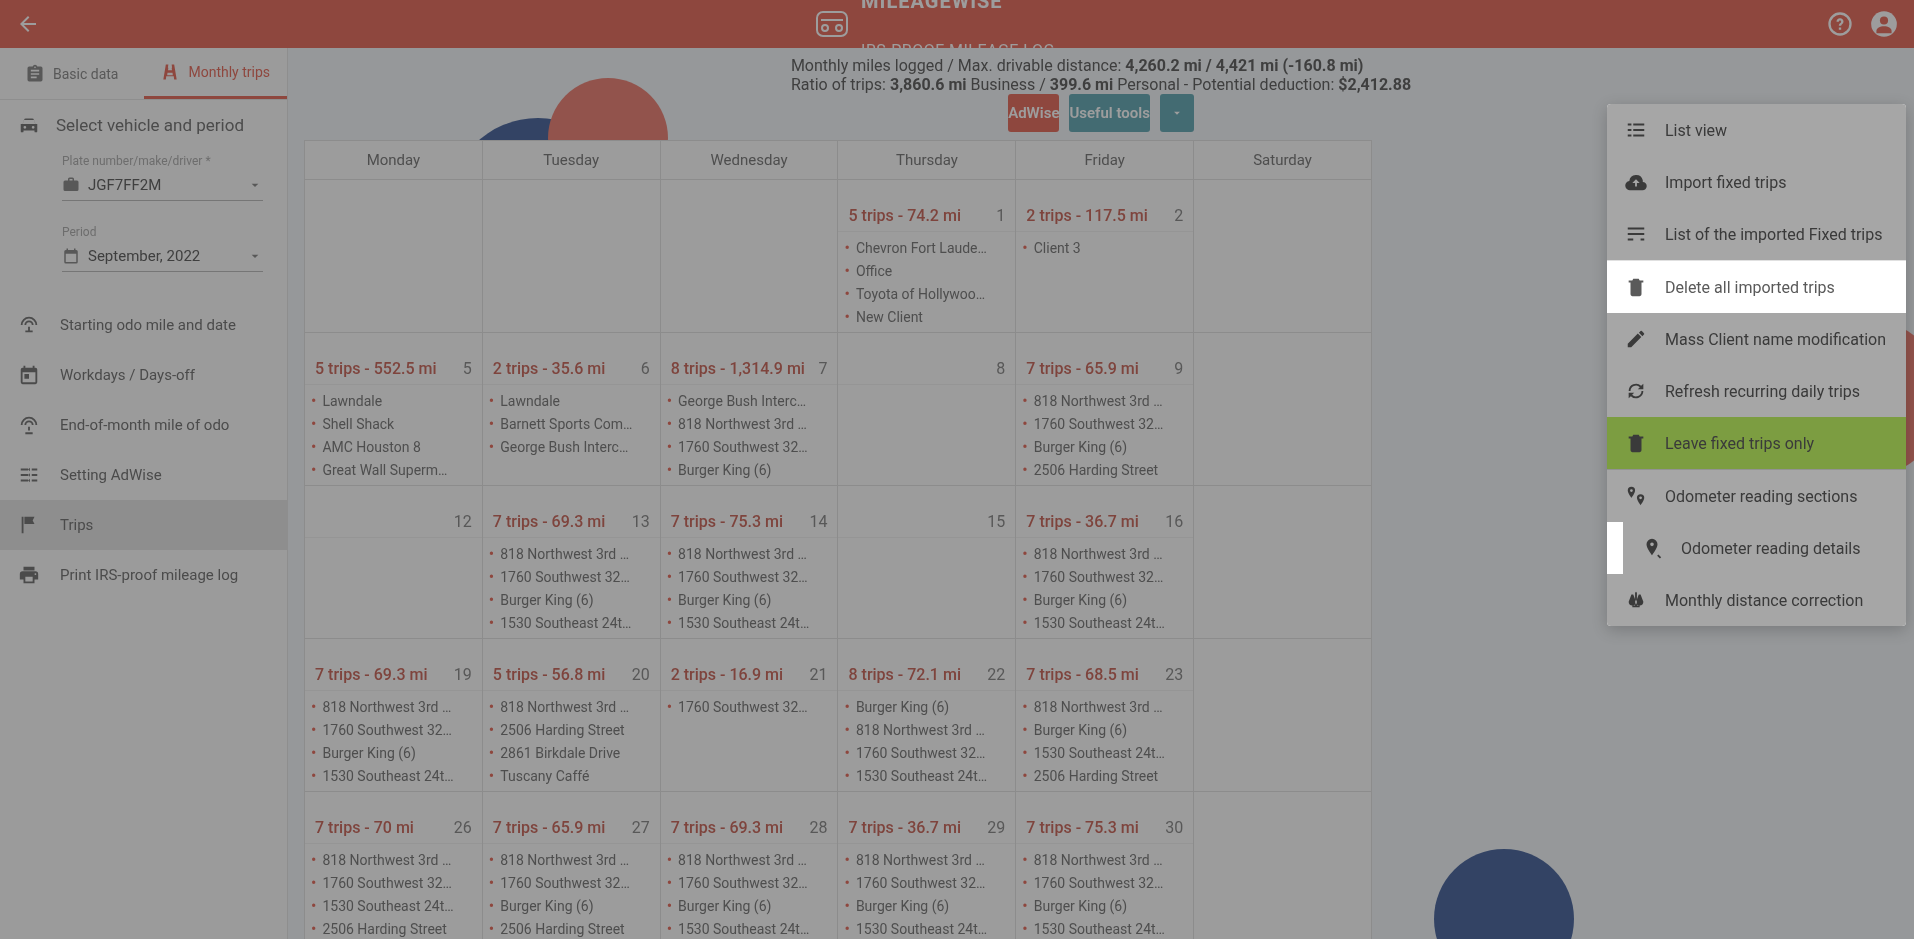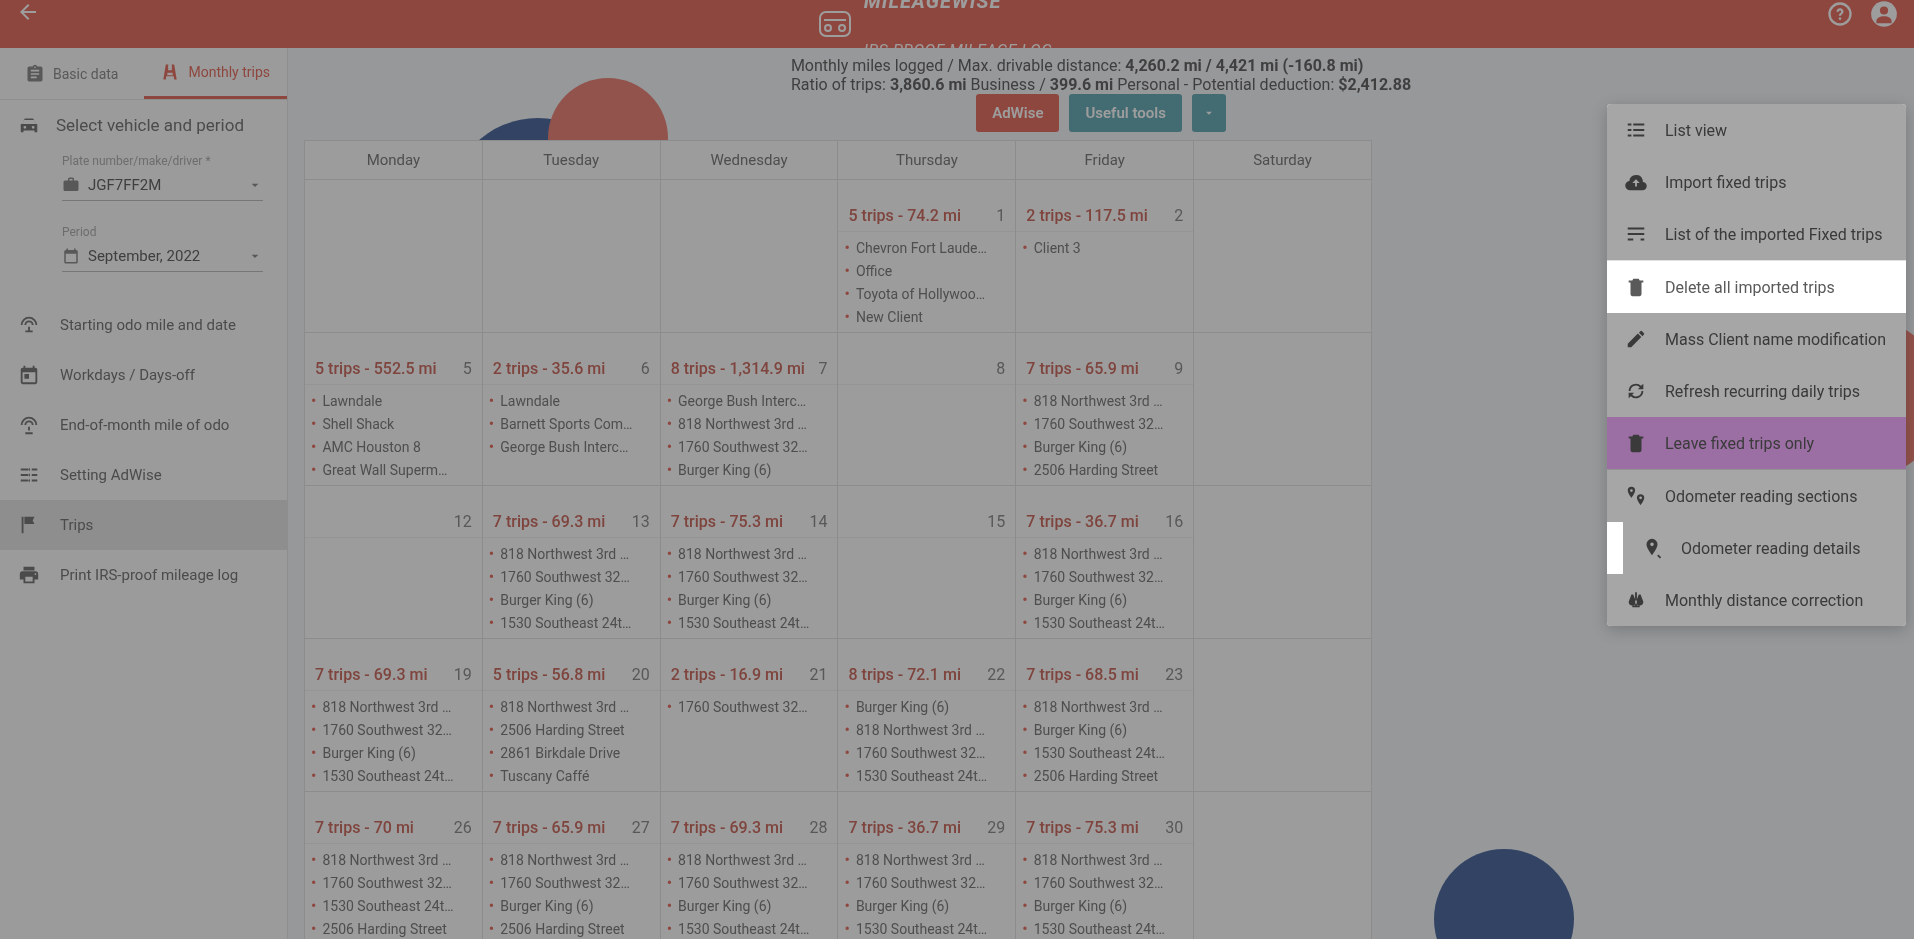--- a/index.html
+++ b/index.html
@@ -1,19 +1,19 @@
 <!DOCTYPE html>
 <html><head>
 <meta charset="utf-8">
 <style>
 * { margin: 0; padding: 0; box-sizing: border-box; font-family: -apple-system, BlinkMacSystemFont, "Segoe UI", Roboto, Arial, sans-serif; }
 body { background: #f0f4f8; overflow: hidden; position: relative; width: 1914px; height: 939px; }
 
 
-.header { background: #e15241; height: 48px; display: flex; padding: 0 16px; color: white; font-style: italic; }
+.header { background: #e15241; height: 48px; display: flex; align-items: center; padding: 0 16px; color: white; }
 .header-back { width: 24px; height: 24px; cursor: pointer; }
 .header-logo { flex: 1; display: flex; justify-content: center; align-items: center; gap: 8px; }
 .logo-text { font-size: 20px; font-weight: 700; letter-spacing: 1px; }
 .logo-sub { font-size: 16px; letter-spacing: 0.5px; margin-top: 28px; }
 .header-icons { display: flex; gap: 16px; }
 .header-icon { width: 28px; height: 28px; cursor: pointer; fill: white; }
 
 
 .container { display: flex; height: calc(100% - 48px); }
 
@@ -49,21 +49,21 @@
 .bg-c4 { width: 200px; height: 200px; background: #2a4b8d; right: 40px; top: 340px; }
 .bg-c5 { width: 160px; height: 160px; background: #e86b5c; right: -30px; top: 270px; }
 .bg-c6 { width: 280px; height: 280px; background: #68c5d8; left: 200px; bottom: -120px; }
 .bg-c7 { width: 180px; height: 180px; background: #e86b5c; left: 420px; bottom: -60px; }
 .bg-c8 { width: 140px; height: 140px; background: #2a4b8d; right: 340px; bottom: -50px; }
 
 .stats-bar { padding: 8px 16px; color: #424242; font-size: 16px; z-index: 1; position: relative; display: flex; align-items: center; flex-direction: column; }
 .stats-text { flex: 1; }
 .stats-bold { font-weight: 700; }
 .action-buttons { display: flex; gap: 10px; }
-.btn { padding: 10px 16px; border: none; font-size: 15px; font-weight: 600; cursor: pointer; border-radius: 3px; color: white; display: flex; align-items: center; gap: 6px; }
+.btn { padding: 10px 0; border: none; font-size: 15px; font-weight: 600; cursor: pointer; border-radius: 3px; color: white; display: flex; align-items: center; gap: 6px; }
 .btn-red { background: #e15241; }
 .btn-teal { background: #4b9aa8; }
 .btn-drop { padding: 10px 10px; }
 
 
 .calendar-wrap { flex: 1; padding: 0 16px 16px; z-index: 1; position: relative; }
 .calendar { background: #fcfcfc; border: 1px solid #ddd; width: 1068px; }
 .cal-header { display: flex; border-bottom: 1px solid #ddd; }
 .cal-header-cell { flex: 1; text-align: center; padding: 10px; color: #616161; font-size: 15px; border-right: 1px solid #ddd; }
 .cal-header-cell:last-child { border-right: none; }
@@ -552,21 +552,21 @@
         <path d="M3 17.3V21h3.8L17.8 9.9l-3.8-3.8L3 17.3zm17.7-10.2a1 1 0 000-1.4l-2.3-2.3a1 1 0 00-1.4 0l-1.8 1.8 3.8 3.8 1.7-1.9z"></path>
       </svg>
       <span>Mass Client name modification</span>
     </div>
     <div class="menu-item" style="filter: brightness(0.65); background: rgb(255, 255, 255);">
       <svg viewBox="0 0 24 24">
         <path d="M17.6 6.4A8 8 0 004 12h2a6 6 0 0110.2-4.2L14 10h6V4l-2.4 2.4zM6.4 17.6A8 8 0 0020 12h-2a6 6 0 01-10.2 4.2L10 14H4v6l2.4-2.4z"></path>
       </svg>
       <span>Refresh recurring daily trips</span>
     </div>
-    <div class="menu-item" style="filter: brightness(0.65); background: #f0abfc;">
+    <div class="menu-item" style="filter: brightness(0.65); background: #bef264;">
       <svg viewBox="0 0 24 24">
         <path d="M6 7h12v13a2 2 0 01-2 2H8a2 2 0 01-2-2V7zm3-4h6l1 2h4v2H4V5h4l1-2z"></path>
       </svg>
       <span>Leave fixed trips only</span>
     </div>
     <div class="menu-item menu-divider" style="filter: brightness(0.65); background: rgb(255, 255, 255);">
       <svg viewBox="0 0 24 24">
         <path d="M7 2a4 4 0 00-4 4c0 3 4 8 4 8s4-5 4-8a4 4 0 00-4-4zm0 5.5A1.5 1.5 0 118.5 6 1.5 1.5 0 017 7.5zM17 10a4 4 0 00-4 4c0 3 4 8 4 8s4-5 4-8a4 4 0 00-4-4zm0 5.5a1.5 1.5 0 111.5-1.5 1.5 1.5 0 01-1.5 1.5z"></path>
       </svg>
       <span>Odometer reading sections</span>

